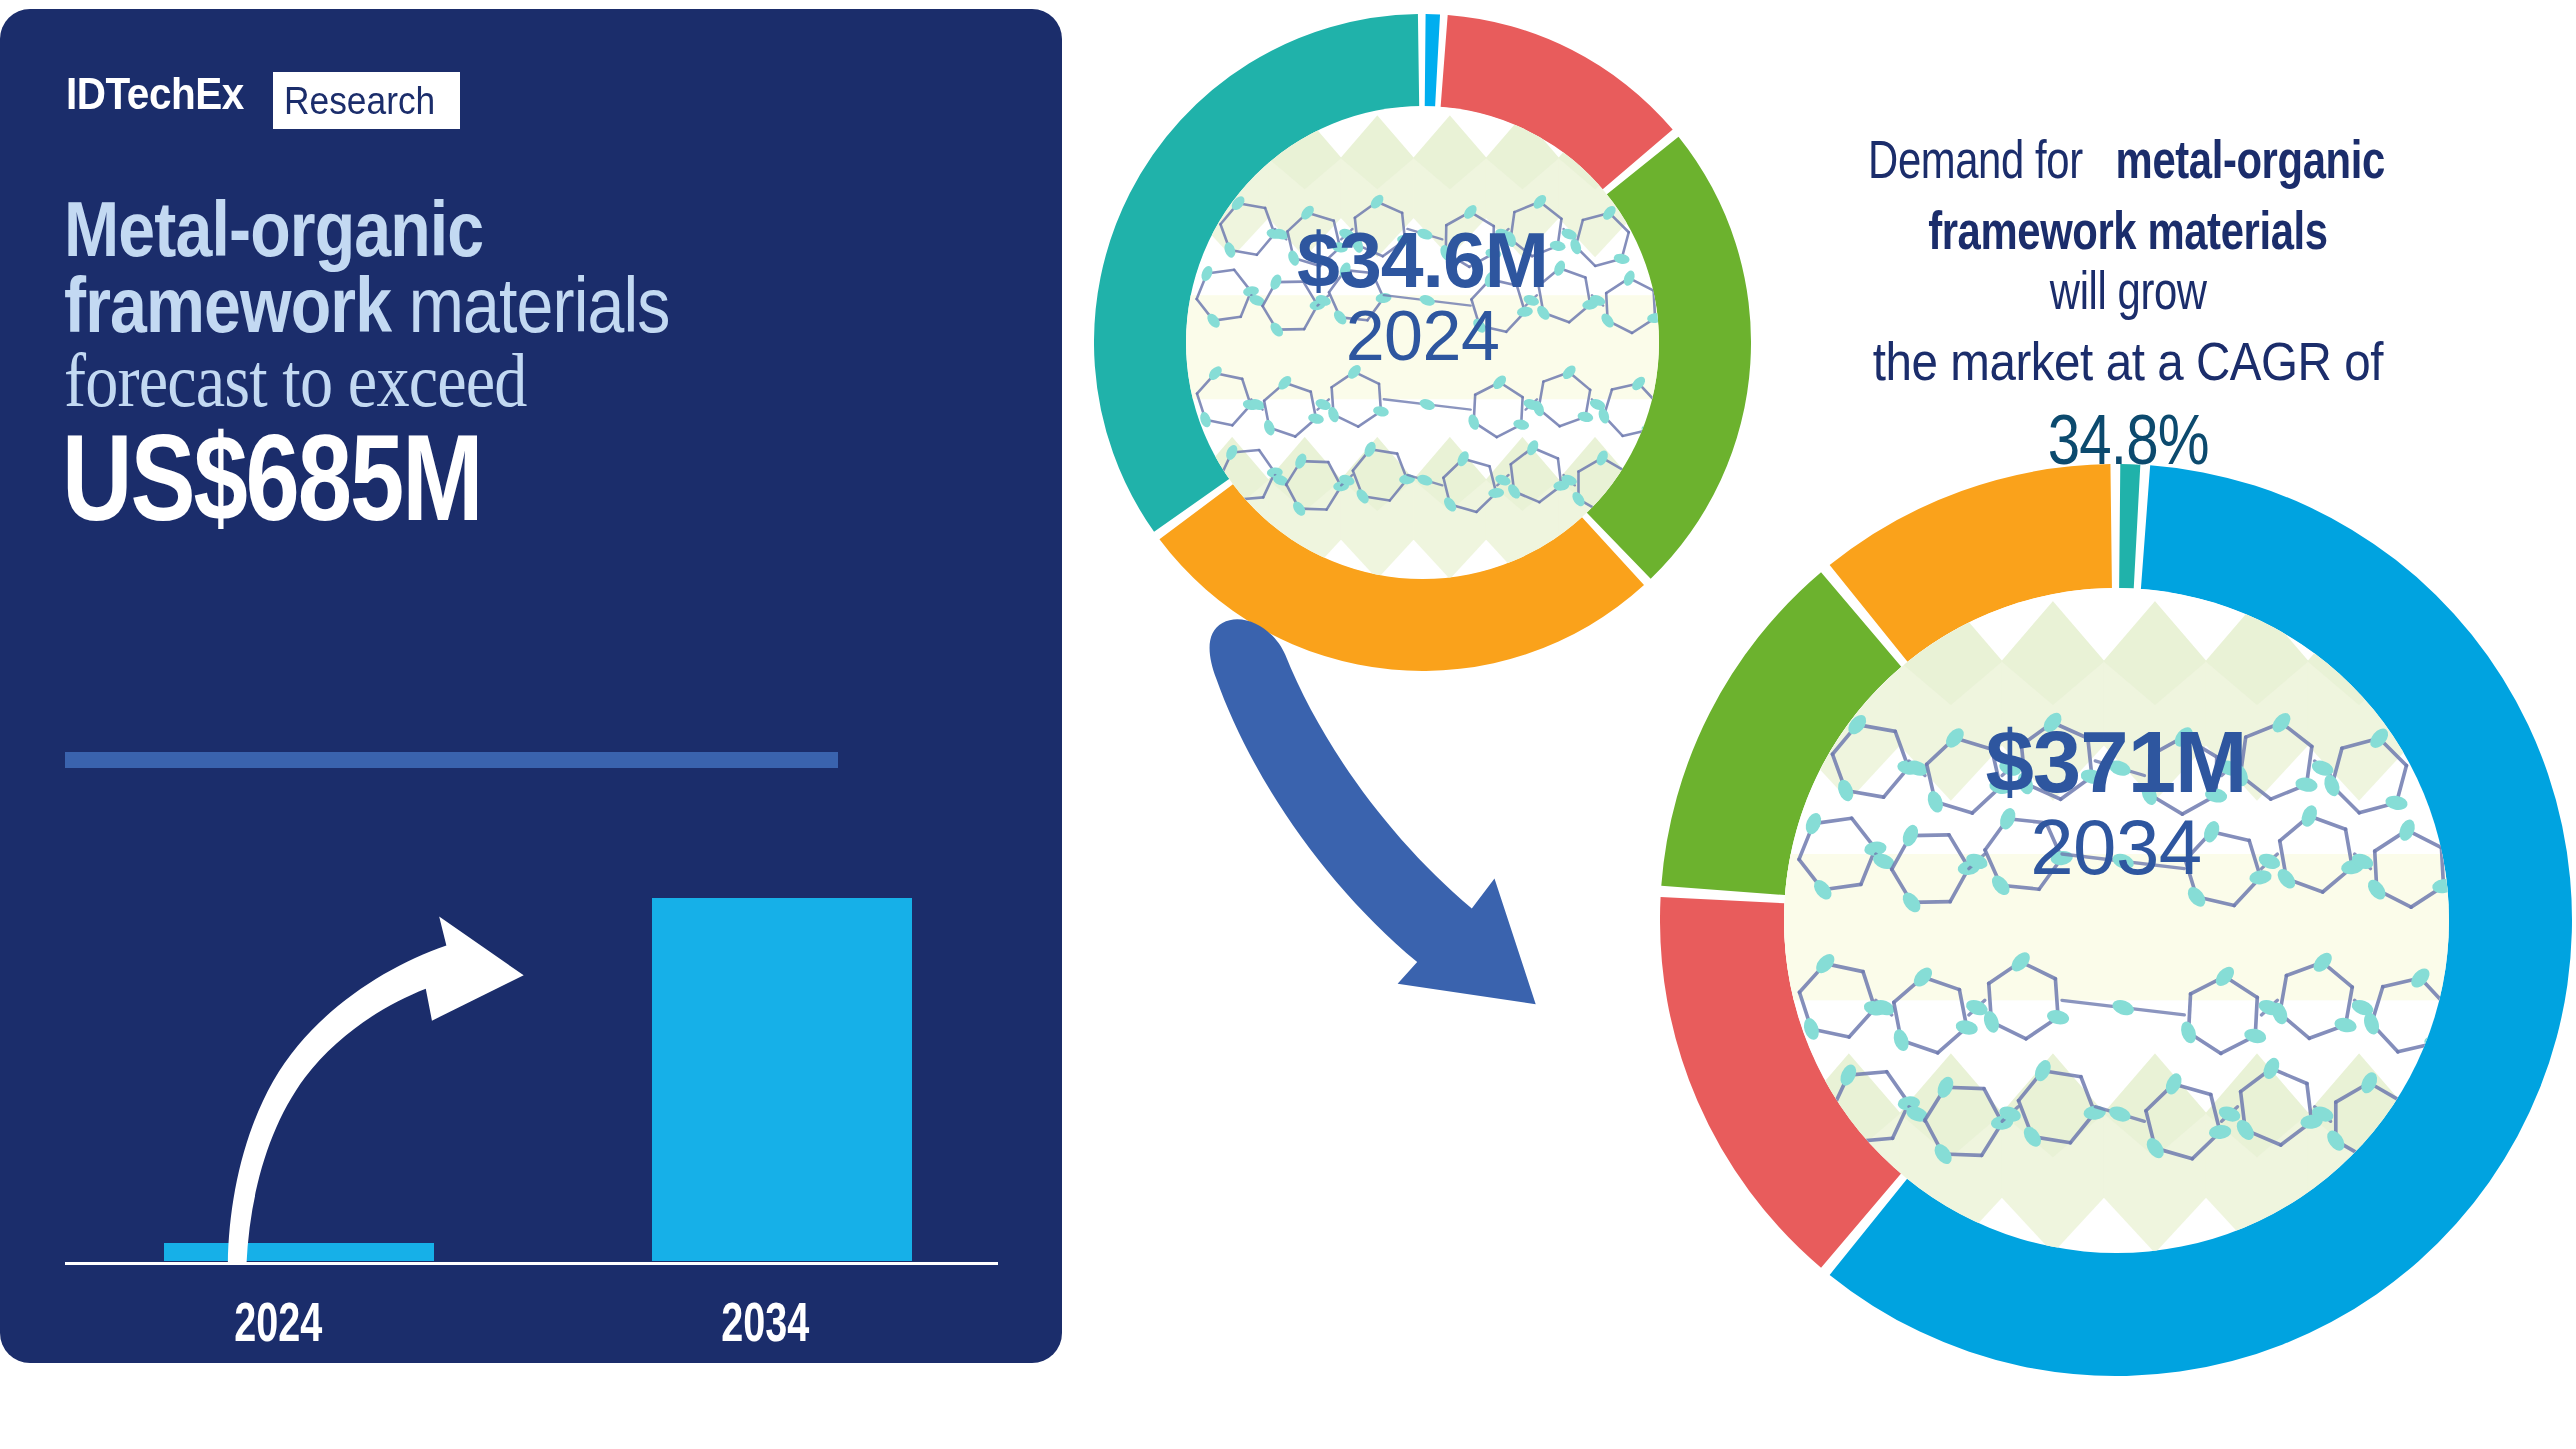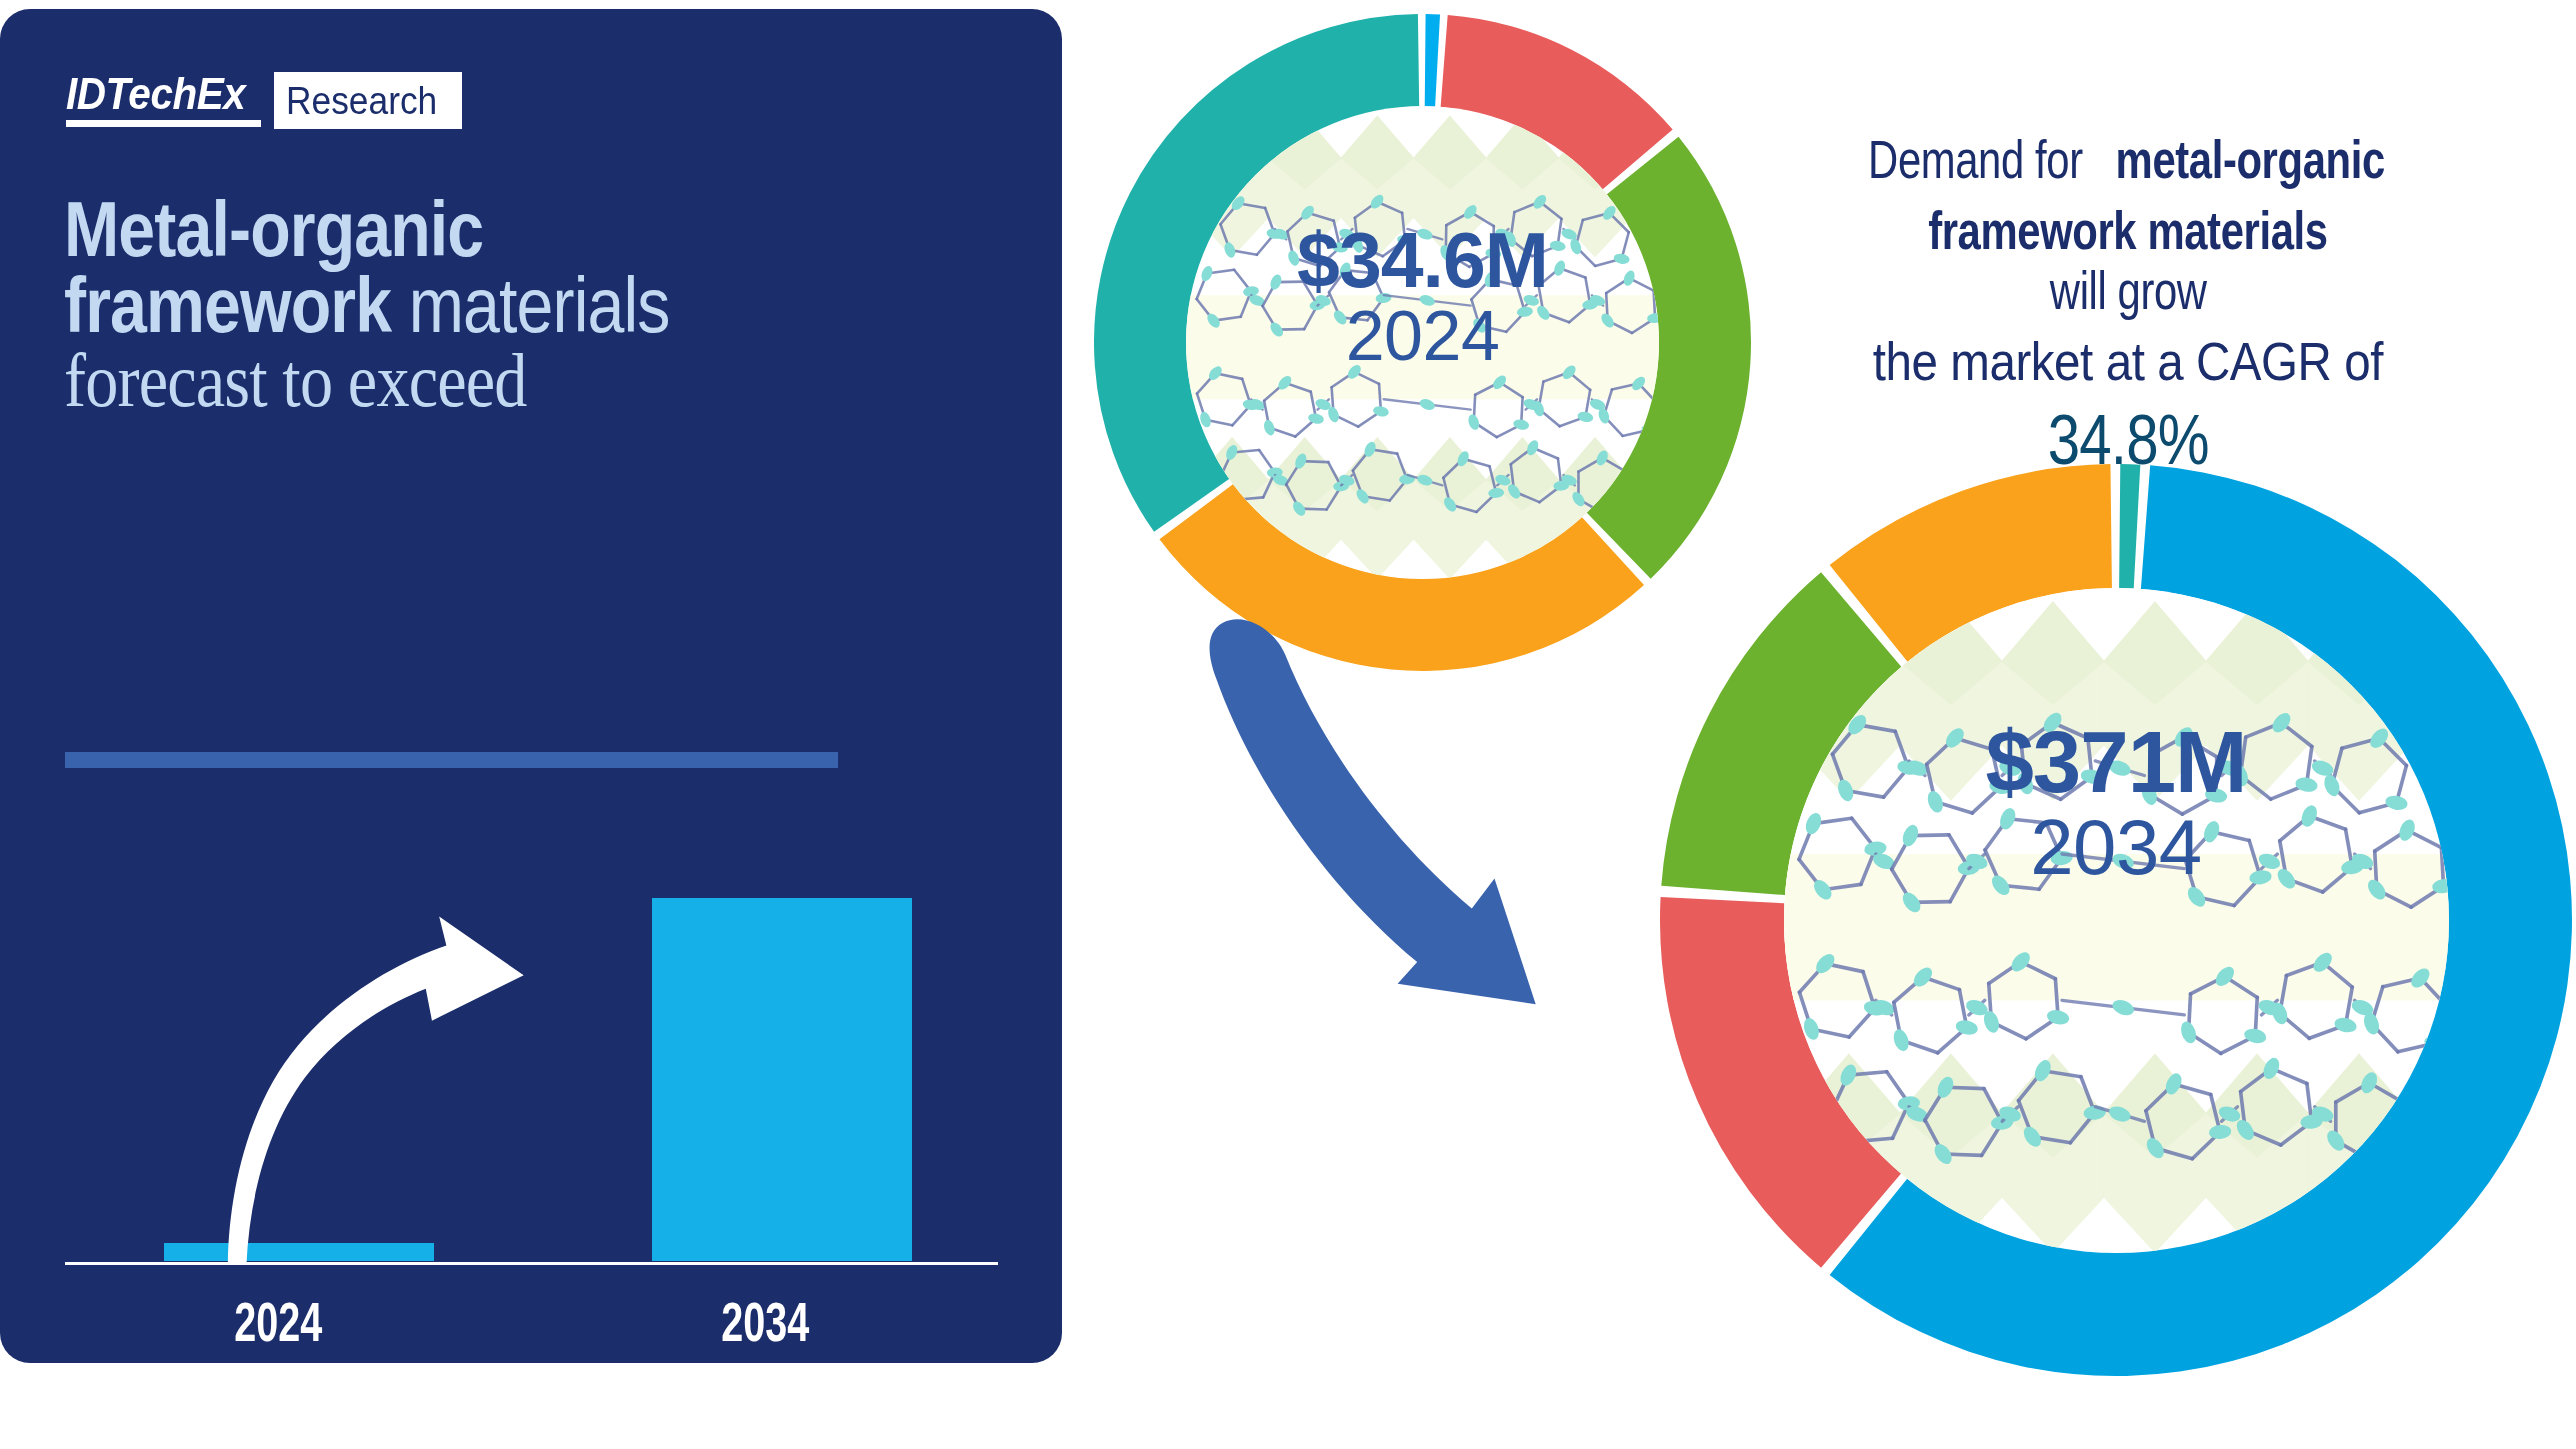--- a/index.html
+++ b/index.html
@@ -6,22 +6,22 @@
   body{width:2576px;height:1449px;position:relative;overflow:hidden;
        font-family:"Liberation Sans", sans-serif;}
 
   
   #navy-panel{
     position:absolute;left:0;top:9.3px;width:1062px;height:1354px;
     background:#1b2d6b;border-radius:30px;overflow:hidden;
   }
   #logo-row{position:absolute;left:66px;top:63px;display:flex;align-items:stretch;height:56px;}
   #logo-idtechex{color:#ffffff;font-size:44px;font-weight:700;line-height:1;
-     letter-spacing:-0.5px;display:flex;flex-direction:column;justify-content:flex-start;
-     font-family:"Liberation Sans", sans-serif;font-style:italic;}
+     letter-spacing:-0.5px;display:flex;justify-content:space-between;
+     font-family:"Liberation Sans", sans-serif;}
   #logo-idtechex .word{transform:scaleX(0.92);transform-origin:left top;white-space:nowrap;}
   #logo-underline{height:6.7px;background:#ffffff;width:100%;margin-top:4.1px;}
   #logo-research-box{background:#ffffff;margin-left:13.4px;padding:3.1px 13.4px 3.1px 11.3px;
      display:flex;align-items:center;height:57px;box-sizing:border-box;text-align:right;}
   #logo-research{color:#1b2d6b;font-size:38px;font-weight:400;line-height:1;white-space:nowrap;
      transform:scaleX(0.93);transform-origin:left center;}
 
   .headline{position:absolute;left:64px;width:953px;color:#c3d9f2;
      font-size:77px;line-height:1.02;letter-spacing:-1px;white-space:nowrap;}
   .headline .b{font-weight:700;}
@@ -108,20 +108,23 @@
   <div class="headline" id="hl1">
     <span class="hl-scale b">Metal-organic</span>
   </div>
   <div class="headline" id="hl2">
     <span class="hl-scale"><span class="b">framework</span><span class="l"> materials</span></span>
   </div>
   <div class="headline" id="hl3">
     <span class="hl-scale l">forecast to exceed</span>
   </div>
 
+  <div id="bignum">
+    <span>US$685M</span>
+  </div>
 
   <div id="rule"></div>
 
 
   <div id="barchart">
     <div class="bar" id="bar-2024"></div>
     <div class="bar" id="bar-2034"></div>
     <div id="axis"></div>
     <svg id="arrow-svg" viewBox="0 0 1820 780">
       <path d="M 316 710

